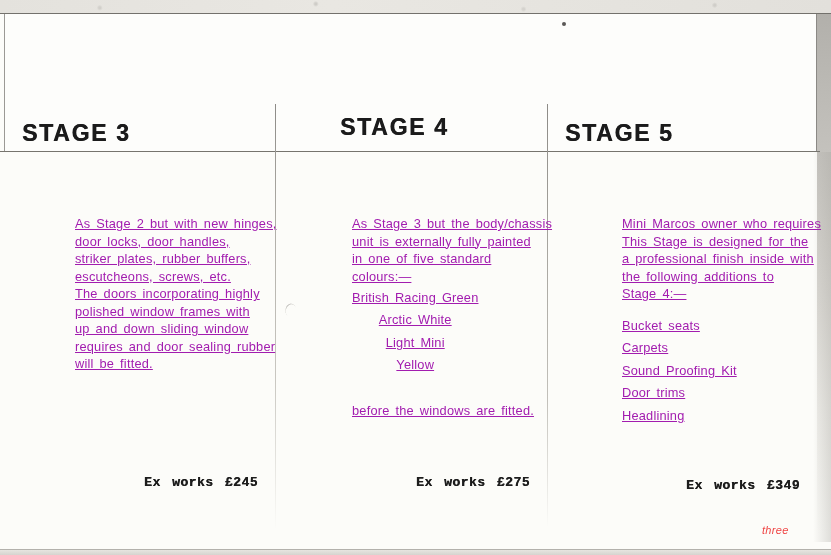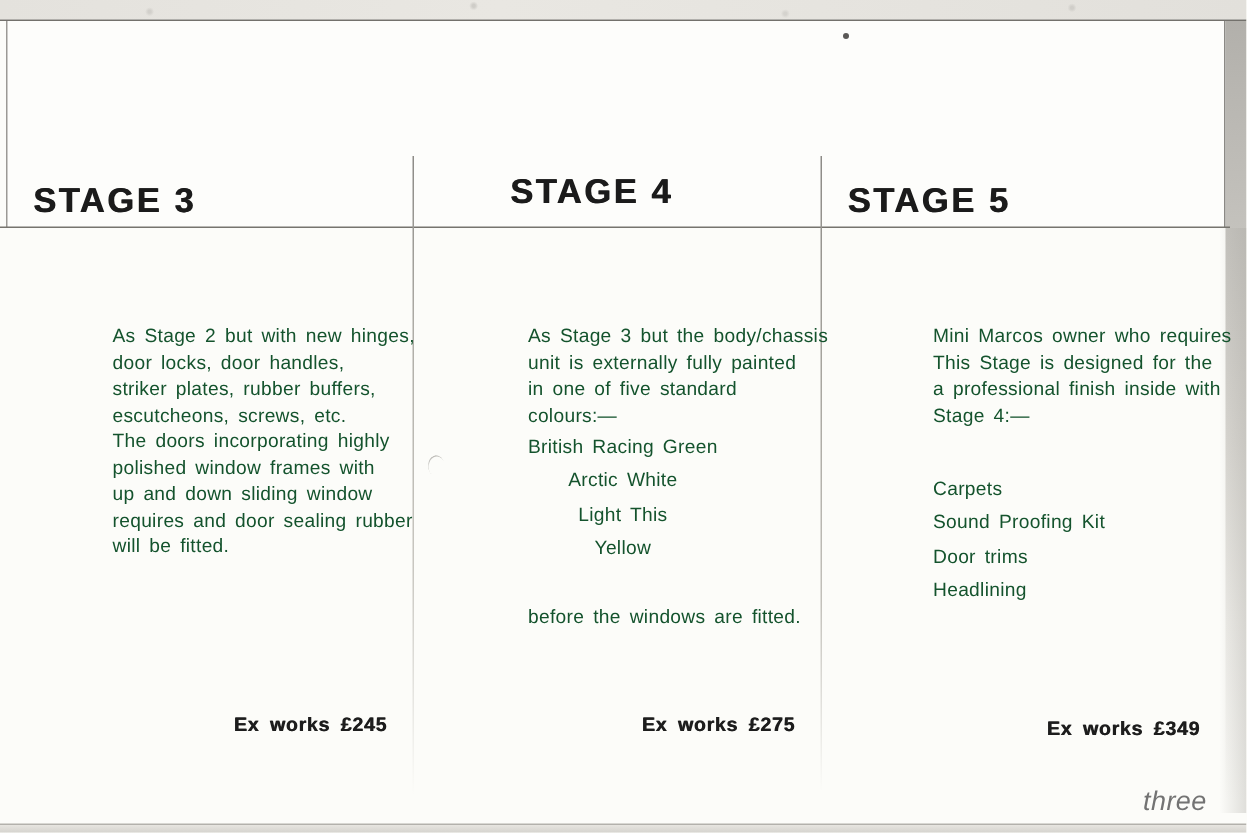--- a/index.html
+++ b/index.html
@@ -52,32 +52,33 @@
   .divider{
     position:absolute;width:1px;top:104px;
   }
   .divider-1{left:275px;height:426px;
     background:linear-gradient(to bottom,#8d8b87,#b1afa9 30%,#c9c7c1 65%,rgba(201,199,193,0));}
   .divider-2{left:547px;height:424px;
     background:linear-gradient(to bottom,#8d8b87,#a8a6a0 35%,#c2c0ba 70%,rgba(194,192,186,0));}
   
   .bodytext{
     position:absolute;font-size:12.8px;line-height:17.5px;
-    letter-spacing:0.2px;word-spacing:2.2px;color:#14532d;
+    letter-spacing:0.2px;word-spacing:2.2px;color:#a21caf;
     white-space:nowrap;
+    text-decoration:underline;
   }
   .listtext{line-height:22.4px;}
   .price{
     position:absolute;font-weight:bold;font-size:13px;
     letter-spacing:0.5px;word-spacing:3px;color:#1d1d1d;
-    text-shadow:0.4px 0 currentColor;text-align:right;white-space:nowrap;
+    text-shadow:0.4px 0 currentColor;text-align:right;white-space:nowrap;font-family:Liberation Mono, monospace;
   }
   .page-number{
     position:absolute;left:762px;top:524px;
-    font-style:italic;font-size:18px;color:#737373;letter-spacing:0.3px;text-align:right;
+    font-style:italic;font-size:11px;color:#ef4444;letter-spacing:0.3px;text-align:right;
   }
   
   .ink-speck{
     position:absolute;left:562px;top:22px;width:4px;height:4px;border-radius:50%;
     background:#5a5856;
   }
   .pencil-mark{
     position:absolute;left:284px;top:304px;width:12px;height:9px;
     border-top:1.5px solid #b4b2ae;border-radius:60% 40% 0 0/100% 60% 0 0;
     transform:rotate(-28deg);opacity:0.8;
@@ -119,35 +120,37 @@
 
 <div class="bodytext" style="left:352px;top:215px;">
   <div>As Stage 3 but the body/chassis</div>
   <div>unit is externally fully painted</div>
   <div>in one of five standard</div>
   <div>colours:—</div>
 </div>
 <div class="bodytext listtext" style="left:352px;top:287px;text-align:center;">
   <div>British Racing Green</div>
   <div>Arctic White</div>
-  <div>Light This</div>
+  <div>Light Mini</div>
   <div>Yellow</div>
 </div>
 <div class="bodytext" style="left:352px;top:402px;">
   <div>before the windows are fitted.</div>
 </div>
 <div class="price" style="left:352px;top:475px;width:178px;">Ex works £275</div>
 
 <div class="bodytext" style="left:622px;top:215px;">
   <div>Mini Marcos owner who requires</div>
   <div>This Stage is designed for the</div>
   <div>a professional finish inside with</div>
+  <div>the following additions to</div>
   <div>Stage 4:—</div>
 </div>
 <div class="bodytext listtext" style="left:622px;top:315px;">
+  <div>Bucket seats</div>
   <div>Carpets</div>
   <div>Sound Proofing Kit</div>
   <div>Door trims</div>
   <div>Headlining</div>
 </div>
 <div class="price" style="left:622px;top:478px;width:178px;">Ex works £349</div>
 
 <div class="page-number">three</div>
 
 </body></html>

